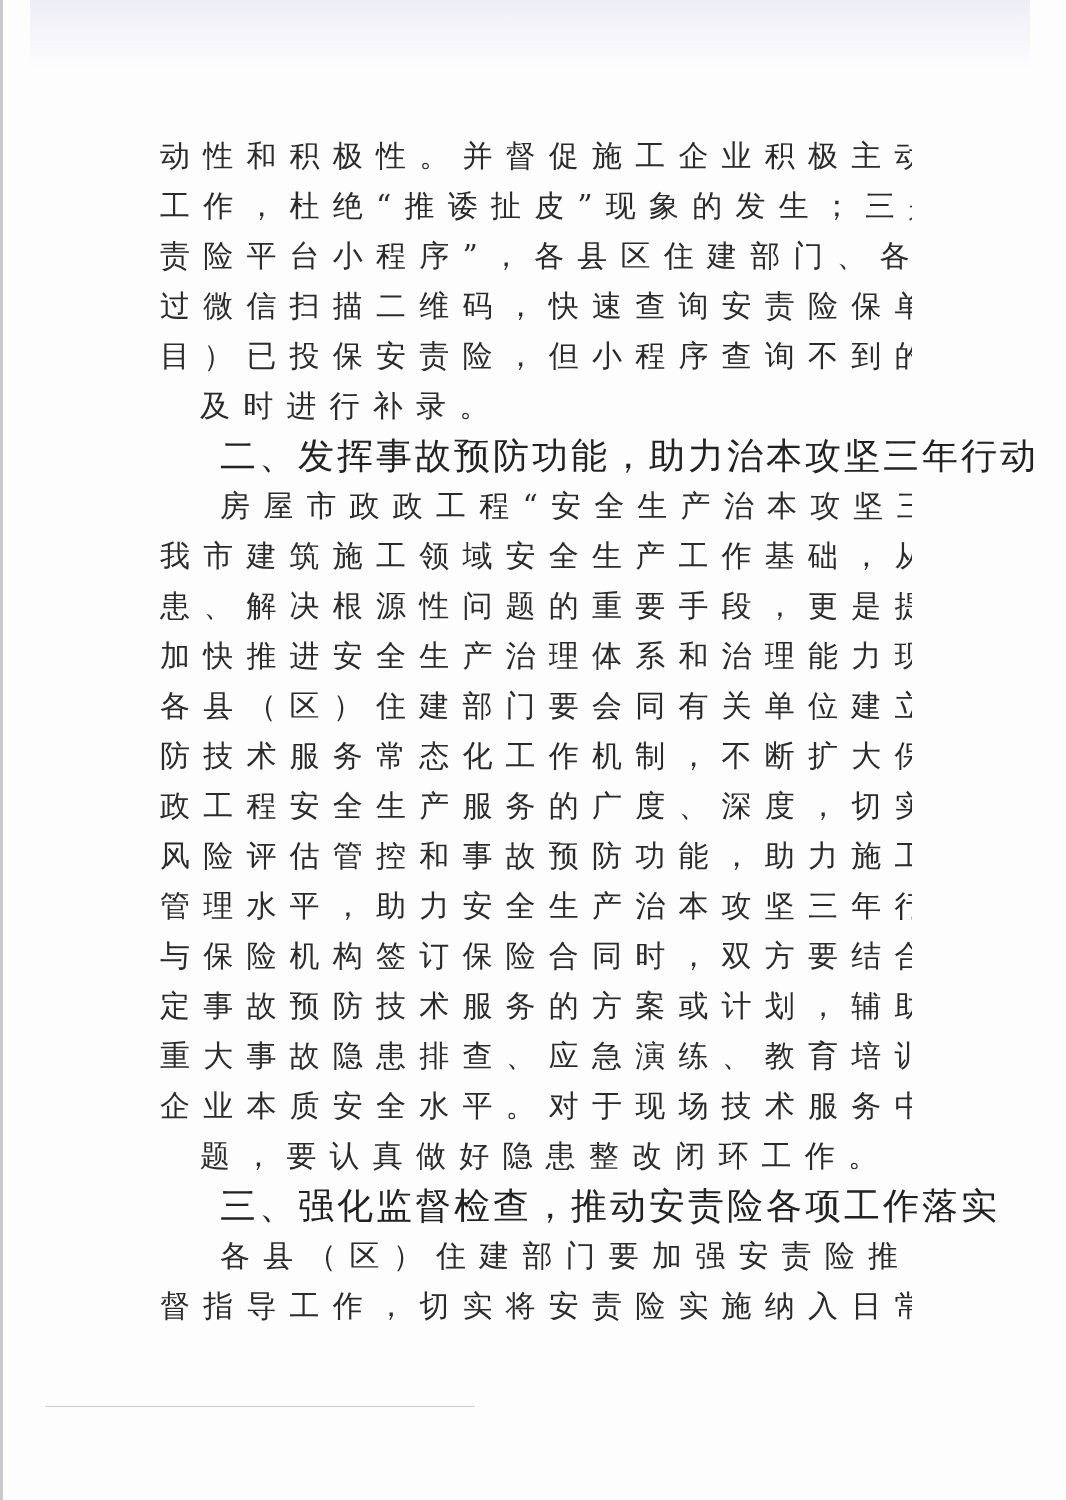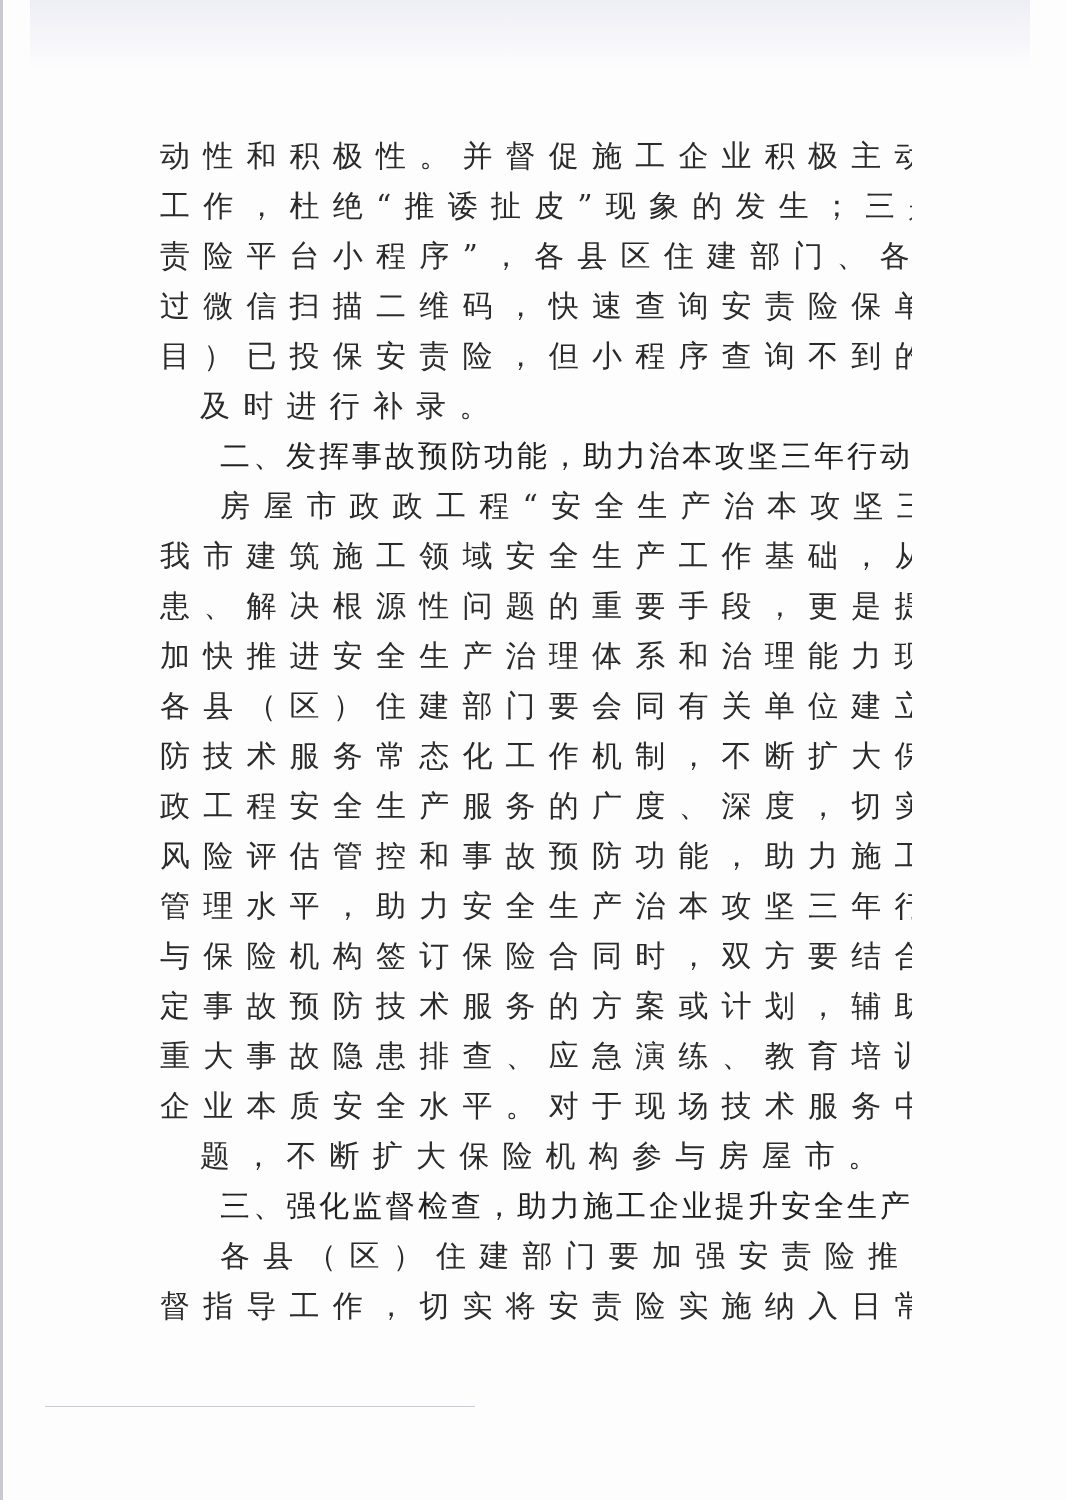--- a/index.html
+++ b/index.html
@@ -42,21 +42,21 @@
     }
     .line.last {
       text-align-last: left;
       margin-left: 40px;
     }
     .line.indent { padding-left: 60px; }
     .heading {
       height: 50px;
       line-height: 50px;
       font-family: "DejaVu Sans", "Liberation Sans", sans-serif;
-      font-size: 30px;
+      font-size: 36px;
       padding-left: 60px;
       letter-spacing: 3px;
       white-space: nowrap;
       color: #222;
     }
   </style>
 </head>
 <body>
 
 <div class="scan-edge-left"></div>
@@ -80,19 +80,19 @@
   <div class="line">加快推进安全生产治理体系和治理能力现代化的重要推手。</div>
   <div class="line">各县（区）住建部门要会同有关单位建立健全安责险事故预</div>
   <div class="line">防技术服务常态化工作机制，不断扩大保险机构参与房屋市</div>
   <div class="line">政工程安全生产服务的广度、深度，切实发挥保险机构参与</div>
   <div class="line">风险评估管控和事故预防功能，助力施工企业提升安全生产</div>
   <div class="line">管理水平，助力安全生产治本攻坚三年行动；各企业（项目）</div>
   <div class="line">与保险机构签订保险合同时，双方要结合项目特点，共同制</div>
   <div class="line">定事故预防技术服务的方案或计划，辅助企业（项目）开展</div>
   <div class="line">重大事故隐患排查、应急演练、教育培训等工作，着力提升</div>
   <div class="line">企业本质安全水平。对于现场技术服务中发现的安全隐患问</div>
-  <div class="line last">题，不断扩大保险机构参与房屋市。</div>
+  <div class="line last">题，要认真做好隐患整改闭环工作。</div>
 
-  <div class="heading">三、强化监督检查，助力施工企业提升安全生产</div>
+  <div class="heading">三、强化监督检查，推动安责险各项工作落实</div>
 
   <div class="line indent">各县（区）住建部门要加强安责险推广、组织实施和监</div>
   <div class="line">督指导工作，切实将安责险实施纳入日常监管范畴，对于企</div>
 </div>
 
 </body></html>

